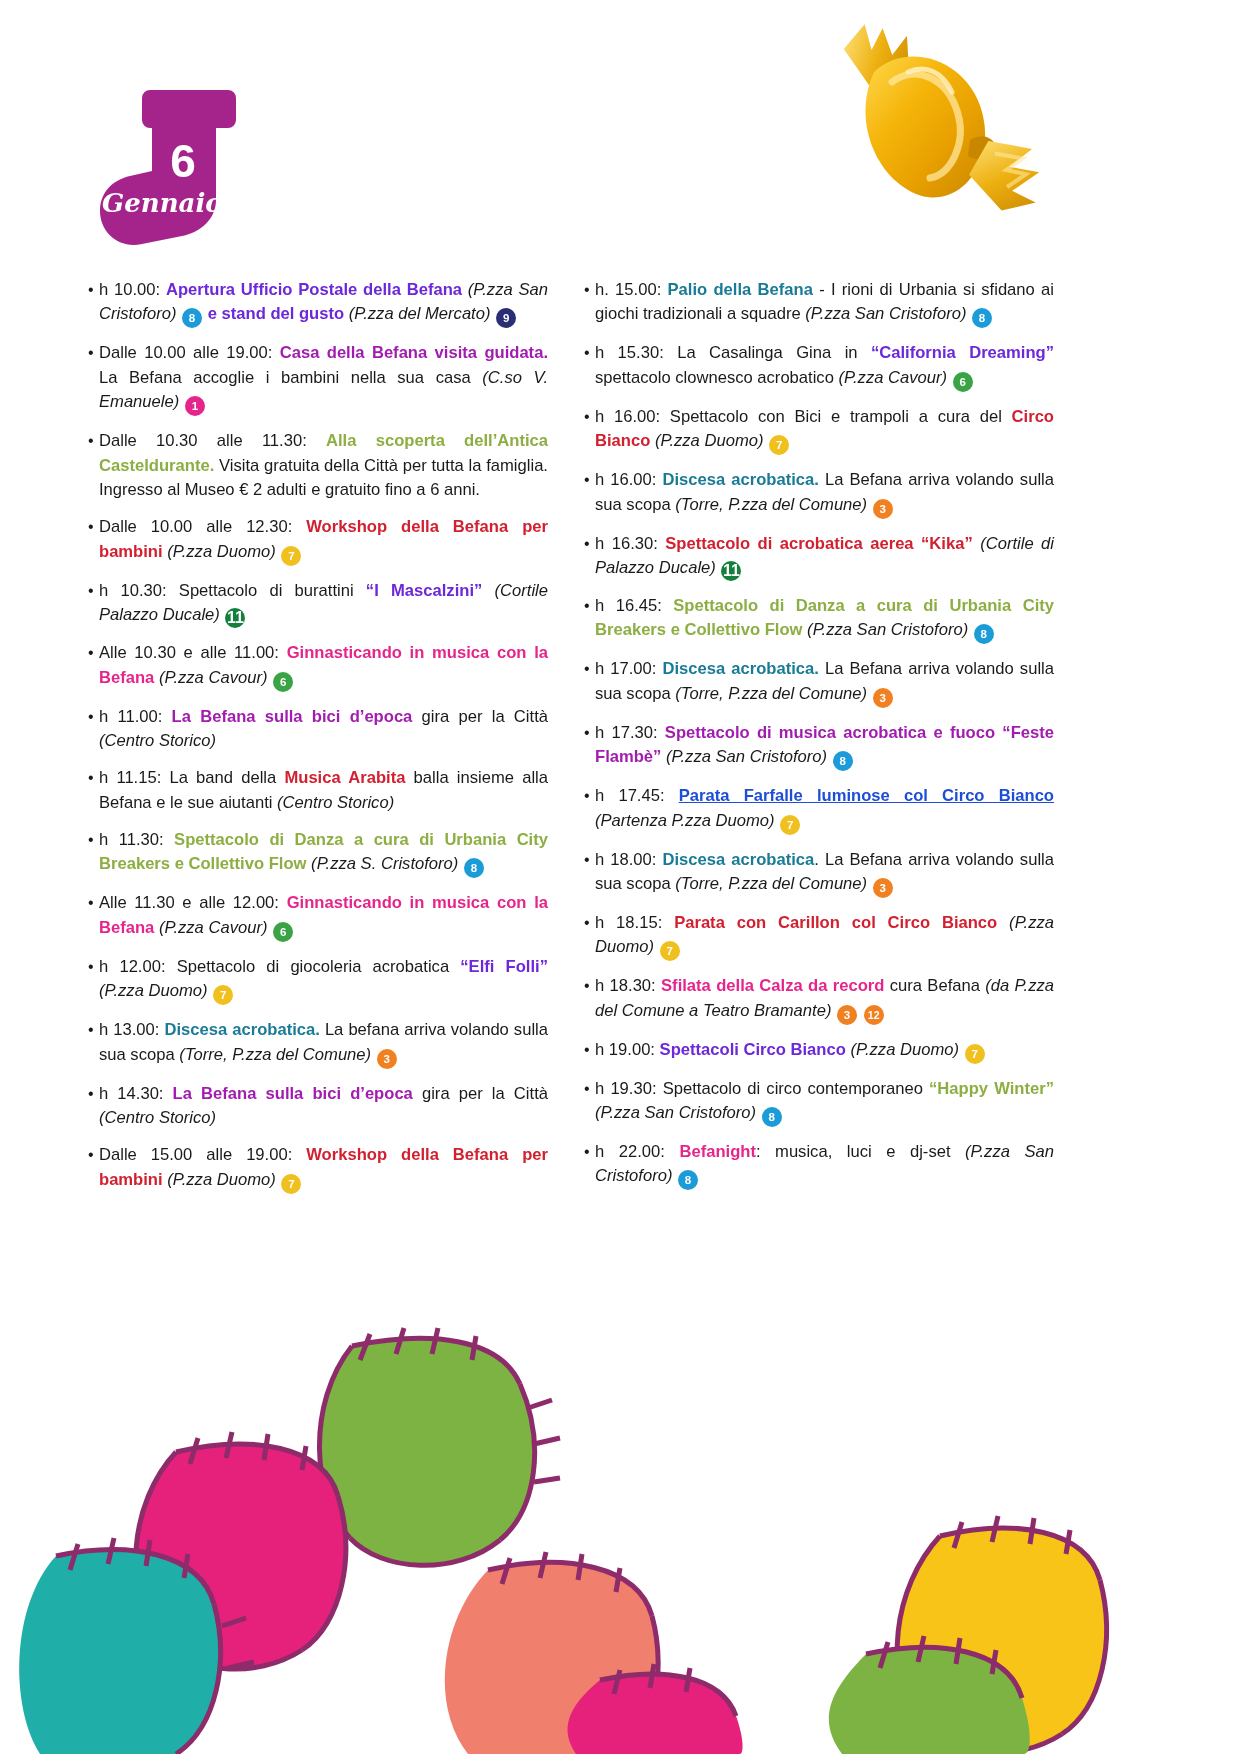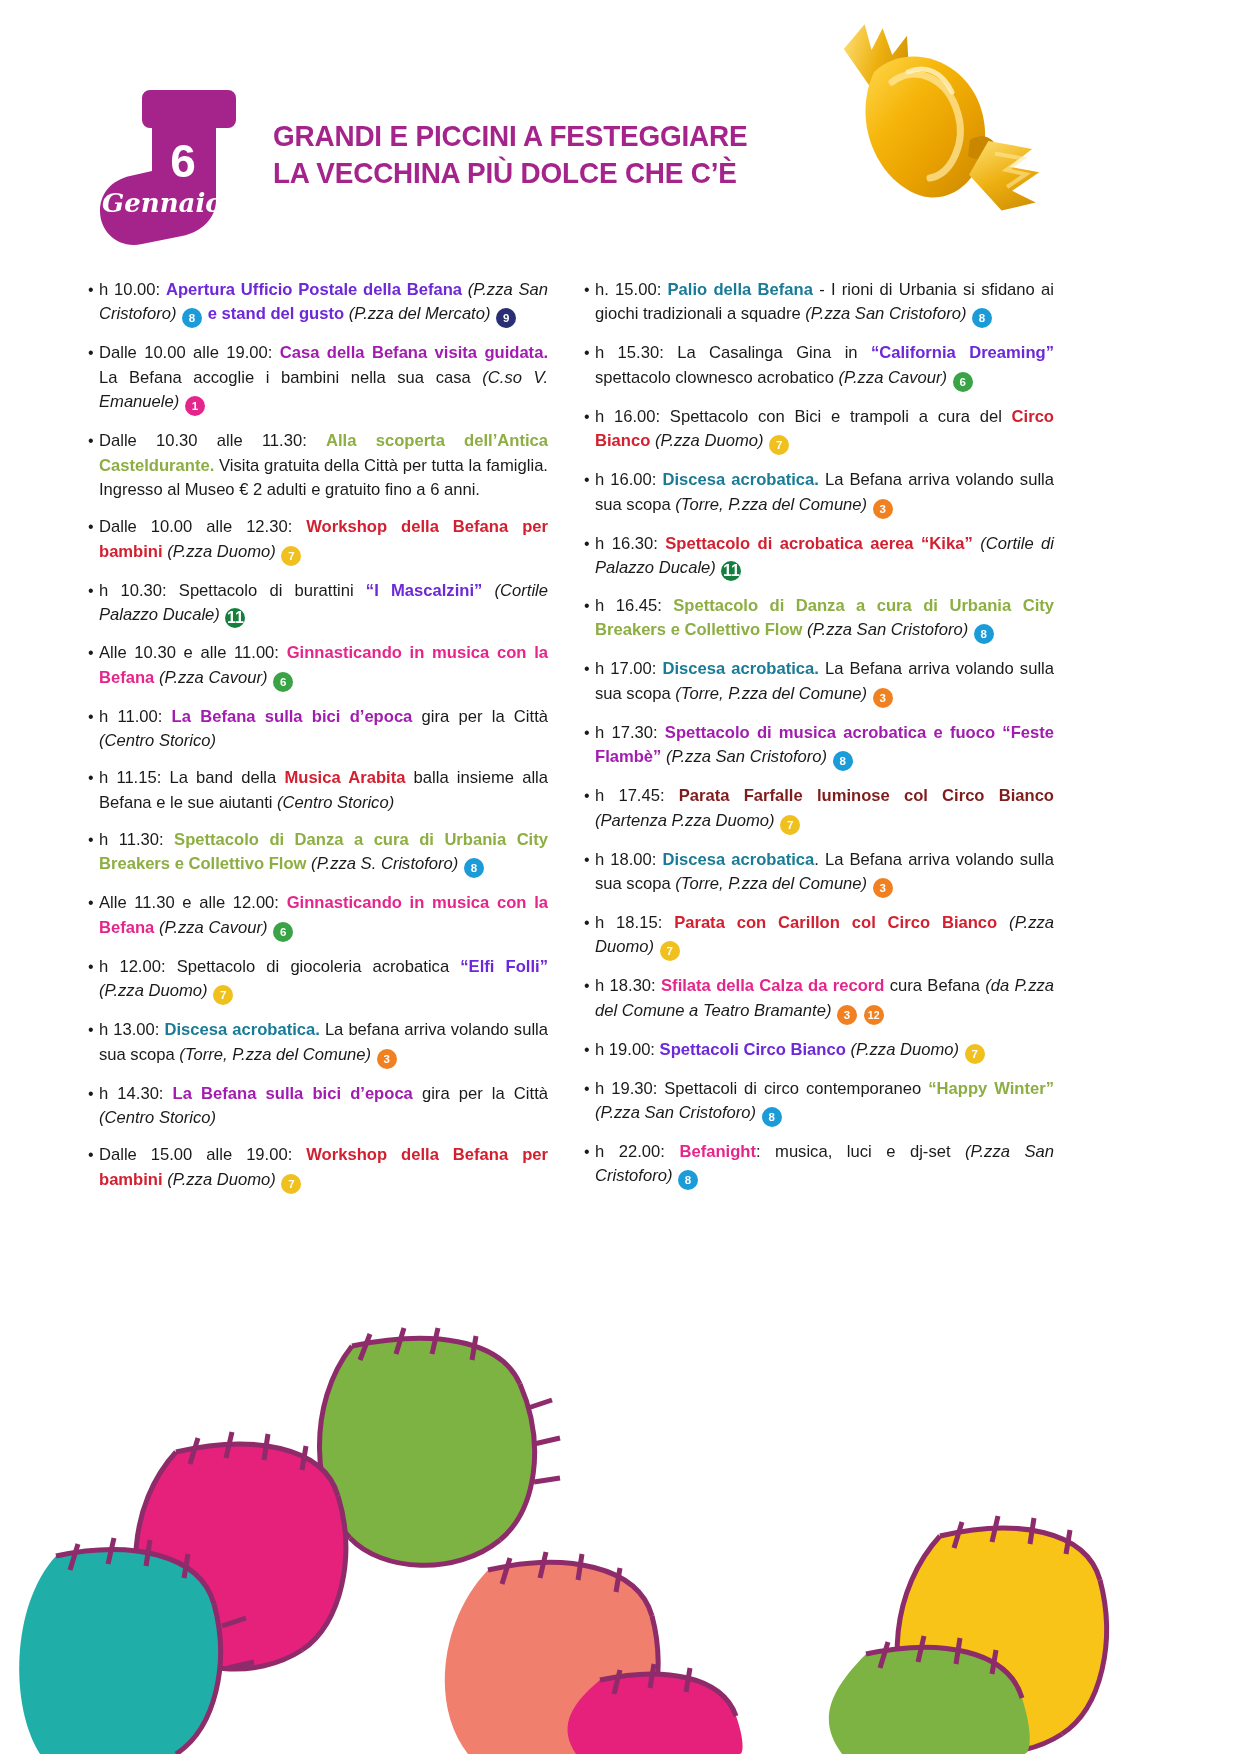--- a/index.html
+++ b/index.html
@@ -67,21 +67,21 @@
   b.c  { font-weight:bold; }
   i.it { font-style:italic; }
 
   
   .purple  { color:#6d28d9; }
   .coral   { color:#a21caf; }
   .olive   { color:#8DAE42; }
   .crimson { color:#D32030; }
   .pink    { color:#E5258C; }
   .teal    { color:#1A7B96; }
-  .orange  { color:#7f1d1d; }
+  .orange  { color:#1d4ed8;text-decoration:underline; }
 
   
   .badge {
     display:inline-block;
     width:20px; height:20px; line-height:20px;
     border-radius:50%;
     color:#fff; font-size:11.5px; font-weight:bold;
     text-align:center; vertical-align:-3px;
     font-family:"Liberation Sans", sans-serif;
     font-style:normal;
@@ -108,24 +108,20 @@
     <svg class="stocking-svg" width="150" height="160" viewBox="0 0 150 160">
       <path d="M52 2 h78 a8 8 0 0 1 8 8 v22 a8 8 0 0 1 -8 8 h-12 v72
                c0 18 -14 32 -34 36 l-40 8 c-24 5 -42 -12 -42 -33
                c0 -18 12 -31 30 -35 l22 -5 v-43 h-2 a8 8 0 0 1 -8 -8 v-22
                a8 8 0 0 1 8 -8 z" fill="#A5248C"></path>
     </svg>
     <div class="stk-num">6</div>
     <div class="stk-month">Gennaio</div>
   </div>
 
-  <div class="title-block">
-    <div class="title-line">GRANDI E PICCINI A FESTEGGIARE</div>
-    <div class="title-line">LA VECCHINA PIÙ DOLCE CHE C’È</div>
-  </div>
 
   <svg class="candy" viewBox="0 0 220 230">
     <defs>
       <linearGradient id="gcandy" x1="0" y1="0" x2="1" y2="1">
         <stop offset="0%" stop-color="#FFD84D"></stop>
         <stop offset="35%" stop-color="#F5B50A"></stop>
         <stop offset="65%" stop-color="#E8A000"></stop>
         <stop offset="100%" stop-color="#C98700"></stop>
       </linearGradient>
       <linearGradient id="gwrap" x1="0" y1="0" x2="1" y2="1">
@@ -259,21 +255,21 @@
       <div class="item">
         <span class="bullet">•</span>
         <span class="itxt"><span>h 18.30: </span><b class="c pink">Sfilata della Calza da record </b><span>cura Befana </span><i class="it">(da P.zza del Comune a Teatro Bramante) </i><span class="badge b3">3</span><span> </span><span class="badge b12">12</span></span>
       </div>
       <div class="item">
         <span class="bullet">•</span>
         <span class="itxt"><span>h 19.00: </span><b class="c purple">Spettacoli Circo Bianco </b><i class="it">(P.zza Duomo) </i><span class="badge b7">7</span></span>
       </div>
       <div class="item">
         <span class="bullet">•</span>
-        <span class="itxt"><span>h 19.30: Spettacoli di circo contemporaneo </span><b class="c olive">“Happy Winter” </b><i class="it">(P.zza San Cristoforo) </i><span class="badge b8">8</span></span>
+        <span class="itxt"><span>h 19.30: Spettacolo di circo contemporaneo </span><b class="c olive">“Happy Winter” </b><i class="it">(P.zza San Cristoforo) </i><span class="badge b8">8</span></span>
       </div>
       <div class="item">
         <span class="bullet">•</span>
         <span class="itxt"><span>h 22.00: </span><b class="c pink">Befanight</b><span>: musica, luci e dj-set </span><i class="it">(P.zza San Cristoforo) </i><span class="badge b8">8</span></span>
       </div>
     </div>
 </div>
 
 <svg class="decor" viewBox="0 0 1241 430" preserveAspectRatio="none">
 

